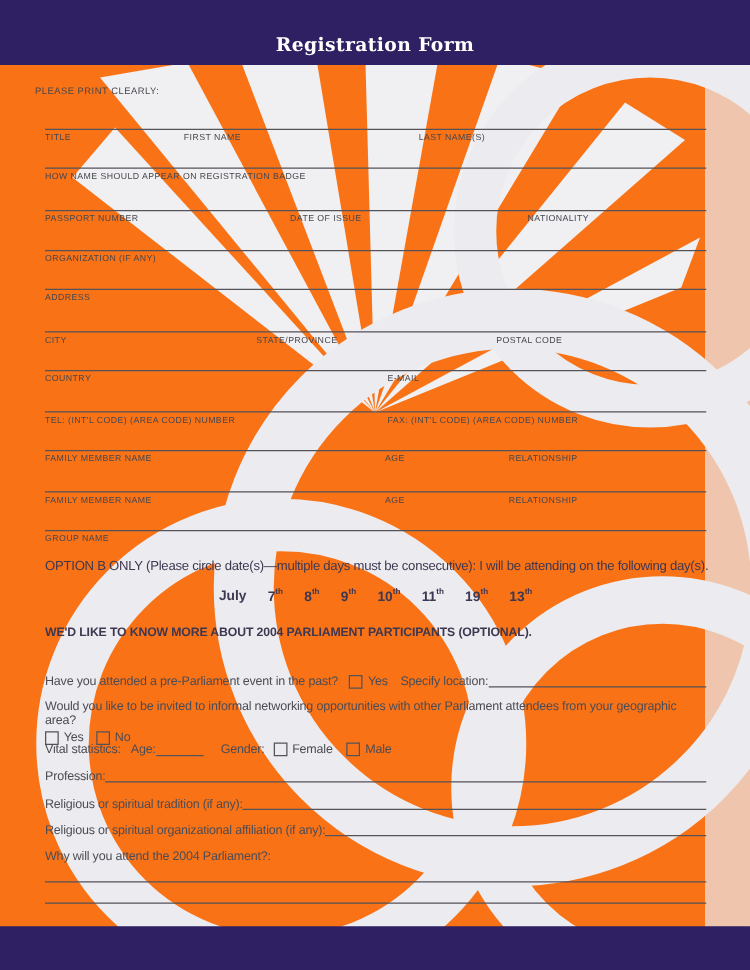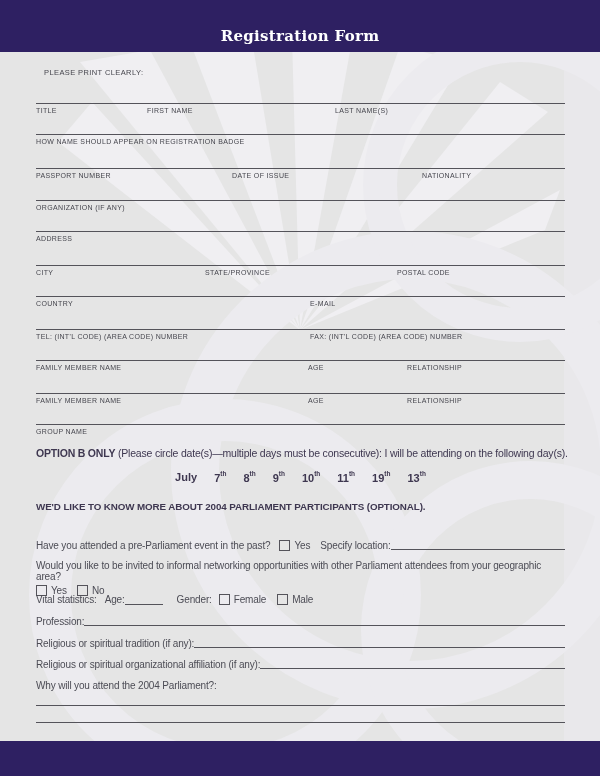--- a/index.html
+++ b/index.html
@@ -1,46 +1,46 @@
 <!DOCTYPE html>
 <html><head>
 <meta charset="utf-8">
 <style>
   html,body{margin:0;padding:0;background:#ffffff;}
-  .page{position:relative;width:600px;height:776px;overflow:hidden;background:#e5e5e5;
+  .page{position:relative;width:600px;height:776px;overflow:hidden;background:#f97316;
         font-family:"Liberation Sans",sans-serif;}
   
   .bar{position:absolute;left:0;width:600px;background:#2e2062;z-index:3;}
   .header{top:0;height:52px;display:flex;align-items:flex-end;justify-content:center;}
   .footer{bottom:0;height:35px;}
   .title{color:#ffffff;font-family:"DejaVu Serif","Liberation Serif",serif;
          font-weight:bold;font-size:15px;letter-spacing:.3px;margin:0 0 7px 0;}
   
   .wm{position:absolute;top:0;left:0;z-index:0;}
   
   .content{position:absolute;inset:0;z-index:2;}
-  .print-note{position:absolute;top:68px;left:44px;font-size:7.5px;color:#46464e;
+  .print-note{position:absolute;top:68px;left:28px;font-size:7.5px;color:#46464e;
               letter-spacing:.4px;}
   
   .frow{position:absolute;left:36px;right:35px;border-top:1px solid #54535a;height:14px;}
   .flabel{position:absolute;top:3px;font-size:7px;color:#46464e;letter-spacing:.35px;
           white-space:nowrap;}
   
   .q{position:absolute;left:36px;right:35px;font-size:10px;color:#4c4c55;
      letter-spacing:-.15px;display:flex;align-items:center;height:14px;white-space:nowrap;}
   .qblock{position:absolute;left:36px;right:35px;font-size:10px;color:#4c4c55;
           letter-spacing:-.15px;}
   .cb{width:9px;height:9px;border:1px solid #54535a;display:inline-block;
       flex:0 0 auto;background:transparent;}
   .fill{flex:1 1 auto;align-self:stretch;border-bottom:1px solid #54535a;margin-bottom:2px;}
   .ul-short{display:inline-block;width:38px;border-bottom:1px solid #54535a;height:10px;}
   .bline{position:absolute;left:36px;right:35px;border-top:1px solid #54535a;}
   .optionb{position:absolute;left:36px;right:35px;top:447px;font-size:10.5px;
            color:#3e3750;letter-spacing:-.2px;white-space:nowrap;}
-  .optionb b{font-weight:bold;}
+  .optionb b{font-weight:normal;}
   .july-row{position:absolute;left:36px;right:35px;top:471px;display:flex;
             justify-content:center;gap:17px;font-size:11px;font-weight:bold;color:#3e3750;}
   .date sup{font-size:6.5px;position:relative;top:-1px;}
   .heading{position:absolute;left:36px;right:35px;top:501px;text-align:left;
            font-size:9.8px;font-weight:bold;color:#3e3750;letter-spacing:-.1px;}
   .gap4{display:inline-block;width:4px;}
 </style>
 </head>
 <body>
 

